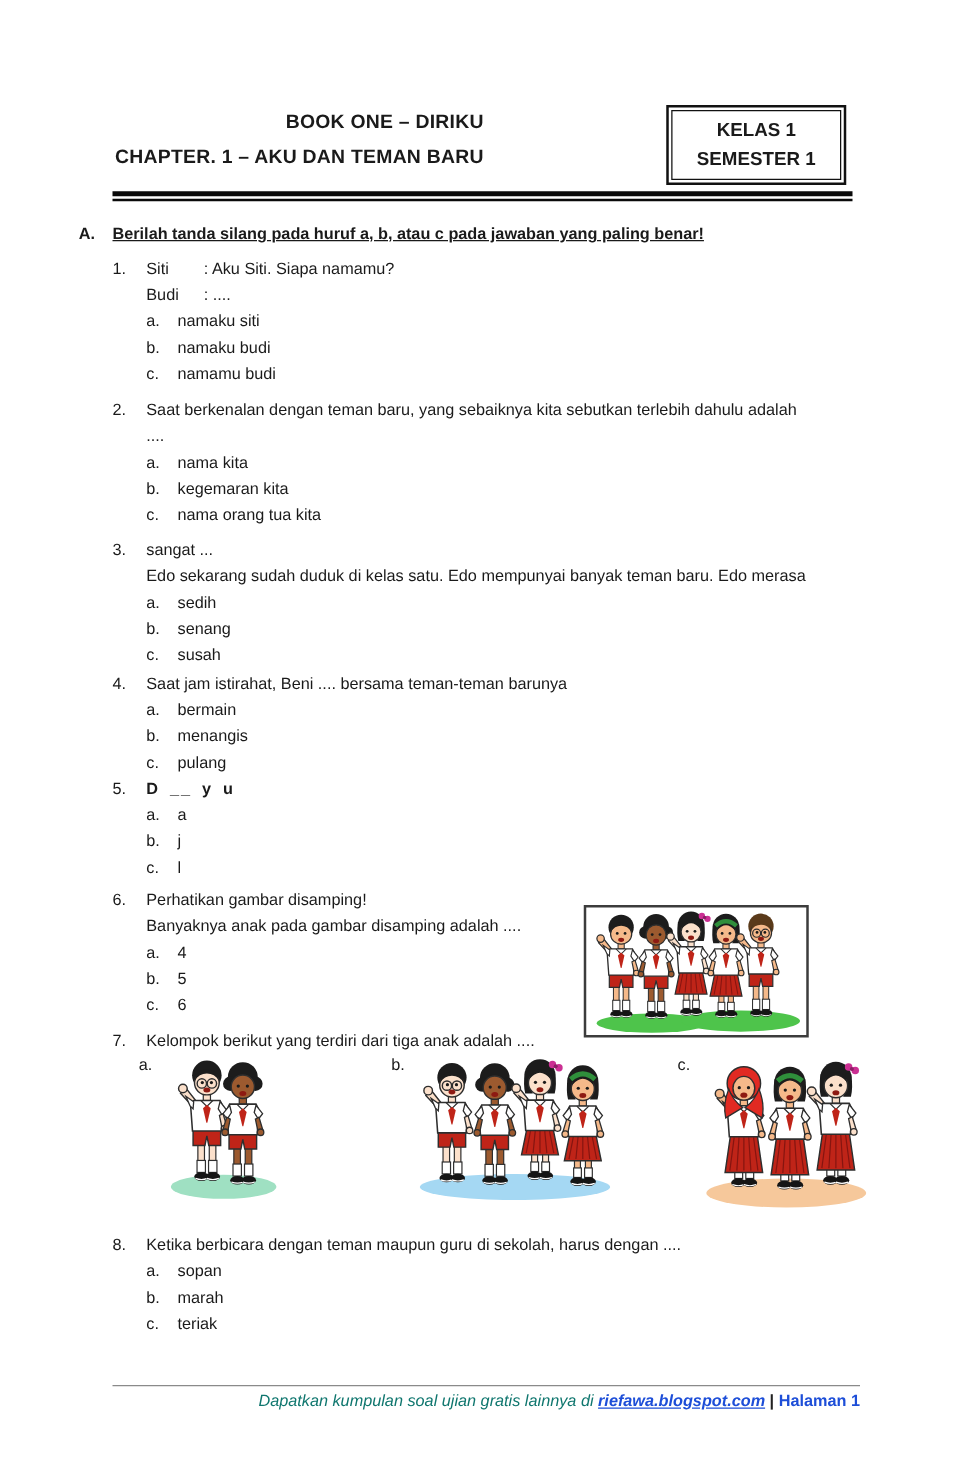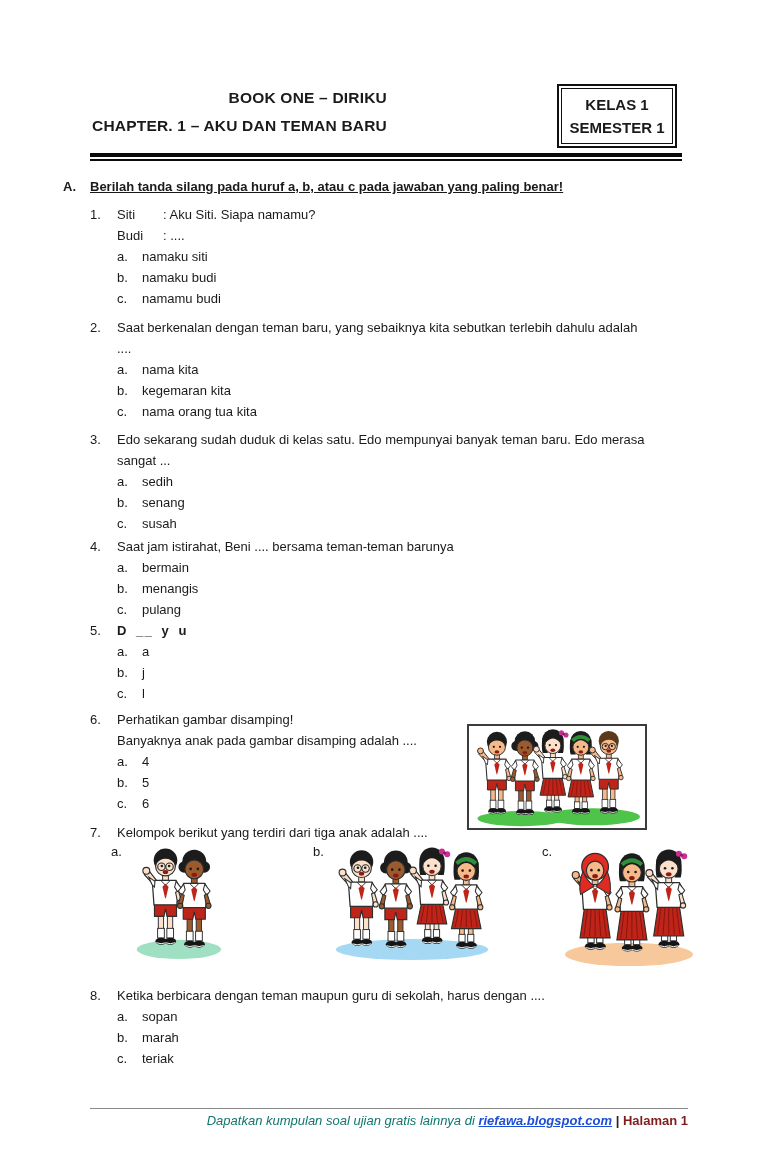--- a/index.html
+++ b/index.html
@@ -1,21 +1,21 @@
 <!DOCTYPE html>
 <html><head>
 <meta charset="utf-8">
 <style>
   html,body{margin:0;padding:0;background:#fff;}
   .page{position:relative;width:768px;height:1175px;background:#fff;overflow:hidden;
         font-family:"Liberation Sans",sans-serif;font-size:13px;color:#1a1a1a;}
   
   .hdr{display:flex;justify-content:space-between;align-items:flex-start;margin:84px 91px 0 92px;}
   .hdr-titles div{font-weight:bold;font-size:15.5px;line-height:28px;letter-spacing:.2px;text-align:right;}
-  .badge{width:120px;box-sizing:border-box;border:2.5px solid #111;padding:2px;background:#fff;}
+  .badge{width:144px;box-sizing:border-box;border:2.5px solid #111;padding:2px;background:#fff;}
   .badge-inner{border:1.5px solid #111;text-align:center;font-weight:bold;font-size:15px;line-height:23px;padding:4px 1px;}
   .hdr-rule{margin:5px 86px 0 90px;height:8px;box-sizing:border-box;
             border-top:4px solid #0a0a0a;border-bottom:2px solid #0a0a0a;}
   
   .section-head{margin:15px 70px 0 63px;font-weight:bold;line-height:21px;display:flex;}
   .section-label{width:27px;flex:none;}
   .section-instr{text-decoration:underline;}
   
   .question{display:flex;margin-left:90px;margin-right:58px;}
   .qnum{width:27px;flex:none;line-height:21px;}
@@ -33,21 +33,21 @@
   .img-options{position:relative;height:132px;margin-top:0;}
   .img-group{position:absolute;top:0;display:flex;align-items:flex-start;}
   .img-group .opt-letter{width:18px;line-height:18px;}
   .fig svg{display:block;}
   
   .footer{position:absolute;left:90px;top:1108px;width:598px;border-top:1.5px solid #8a8a8a;
           padding-top:4px;text-align:right;font-size:13px;white-space:nowrap;}
   .f-main{font-style:italic;font-weight:400;color:#0f766e;}
   .f-link{font-style:italic;font-weight:700;color:#1d4ed8;text-decoration:underline;cursor:pointer;}
   .f-sep{color:#222;font-weight:700;}
-  .f-page{font-weight:700;color:#7f1d1d;}
+  .f-page{font-weight:700;color:#1d4ed8;}
 </style>
 </head>
 <body>
 
 <div class="page">
 
   <div class="hdr">
     <div class="hdr-titles">
       <div>BOOK ONE – DIRIKU</div>
       <div>CHAPTER. 1 – AKU DAN TEMAN BARU</div>
@@ -102,22 +102,22 @@
           </div>
           <div class="opt">
             <span class="opt-letter">c.</span>
             <span>nama orang tua kita</span>
           </div>
         </div>
       </div>
       <div class="question" style="margin-top: 7px;">
         <span class="qnum">3.</span>
         <div class="qbody">
+          <div class="qline">sangat ...</div>
           <div class="qline">Edo sekarang sudah duduk di kelas satu. Edo mempunyai banyak teman baru. Edo merasa</div>
-          <div class="qline">sangat ...</div>
           <div class="opt">
             <span class="opt-letter">a.</span>
             <span>sedih</span>
           </div>
           <div class="opt">
             <span class="opt-letter">b.</span>
             <span>senang</span>
           </div>
           <div class="opt">
             <span class="opt-letter">c.</span>

